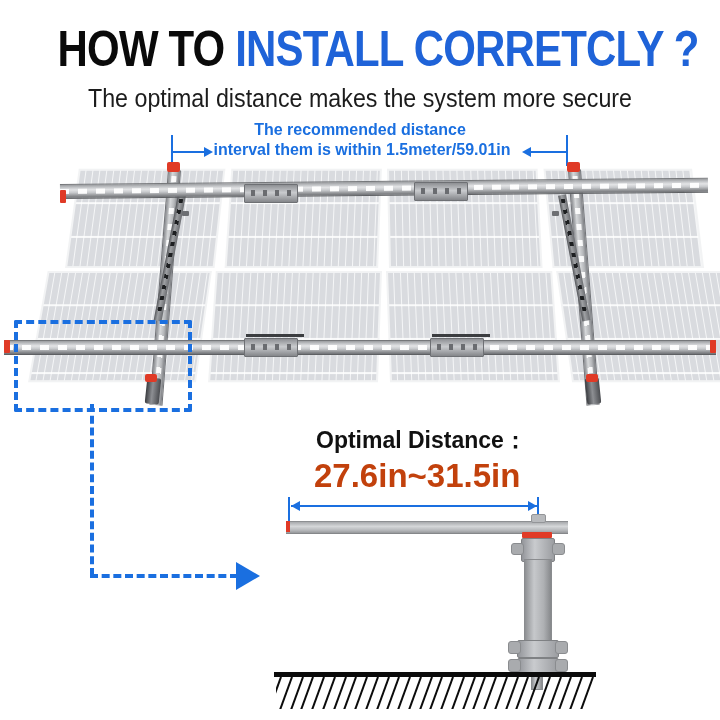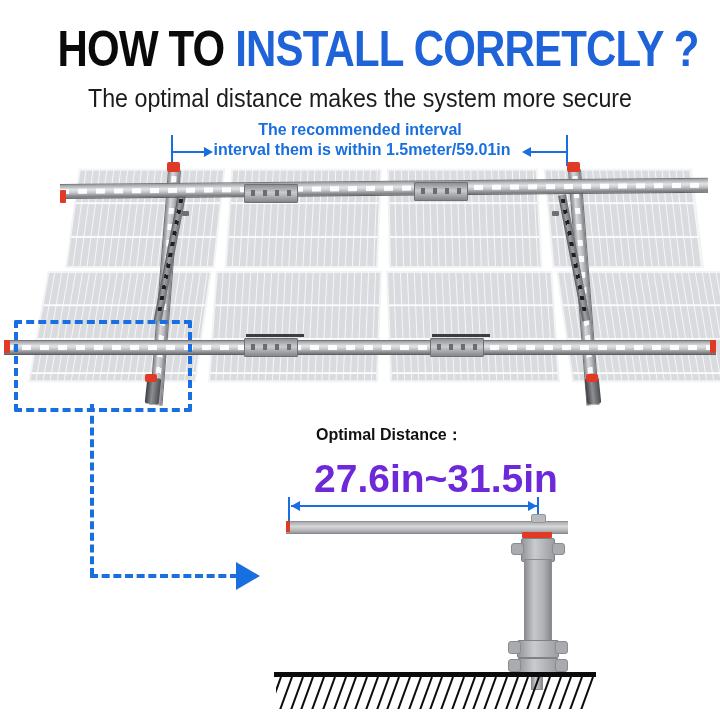--- a/index.html
+++ b/index.html
@@ -116,22 +116,22 @@
 
   
   .dashbox{position:absolute;border:4px dashed #1a6fe0;border-radius:2px;}
   .dashv{position:absolute;width:0;border-left:4px dashed #1a6fe0;}
   .dashh{position:absolute;height:0;border-top:4px dashed #1a6fe0;}
   .bigarrow{position:absolute;width:0;height:0;
     border-top:14px solid transparent;border-bottom:14px solid transparent;
     border-left:24px solid #1a6fe0;}
 
   
-  .opt-label{position:absolute;font-weight:bold;font-size:16px;color:#111;white-space:nowrap;}
-  .opt-value{position:absolute;font-weight:bold;font-size:39px;color:#6d28d9;white-space:nowrap;}
+  .opt-label{position:absolute;font-weight:bold;font-size:23px;color:#111;white-space:nowrap;}
+  .opt-value{position:absolute;font-weight:bold;font-size:33px;color:#c2410c;white-space:nowrap;}
 
   
   .detail{position:absolute;left:0;top:0;width:720px;height:720px;}
   .d-rail{position:absolute;height:11px;
     background:linear-gradient(to bottom,#a8aaad,#d5d7d9 40%,#b6b8bb 75%,#96989b);
     border-top:1px solid #8d8f92;border-bottom:1px solid #85878a;}
   .d-railcap{position:absolute;width:4px;height:11px;background:#e03a26;}
   .d-redband{position:absolute;height:6px;background:#e03a26;border-radius:1px;}
   .d-post{position:absolute;
     background:linear-gradient(to right,#8e9093,#c6c8cb 35%,#aeb0b3 72%,#86888b);
@@ -150,21 +150,21 @@
 <body>
 
 <div id="stage">
 
   <div class="headline">
     <span class="h-black">HOW TO </span><span class="h-blue">INSTALL CORRETCLY ?</span>
   </div>
   <div class="subtitle">The optimal distance makes the system more secure</div>
 
   <div class="interval-text">
-    <div>The recommended interval</div>
+    <div>The recommended distance</div>
     <div class="interval-line2">interval them is within 1.5meter/59.01in</div>
   </div>
 
   <div class="tick" style="left:171px;top:135px;height:31px;"></div>
   <div class="dimline" style="left:171px;top:151px;width:35px;"></div>
   <div class="arrowR" style="left:204px;top:147px;"></div>
 
   <div class="tick" style="left:566px;top:135px;height:31px;"></div>
   <div class="dimline" style="left:531px;top:151px;width:36px;"></div>
   <div class="arrowL" style="left:522px;top:147px;"></div>

